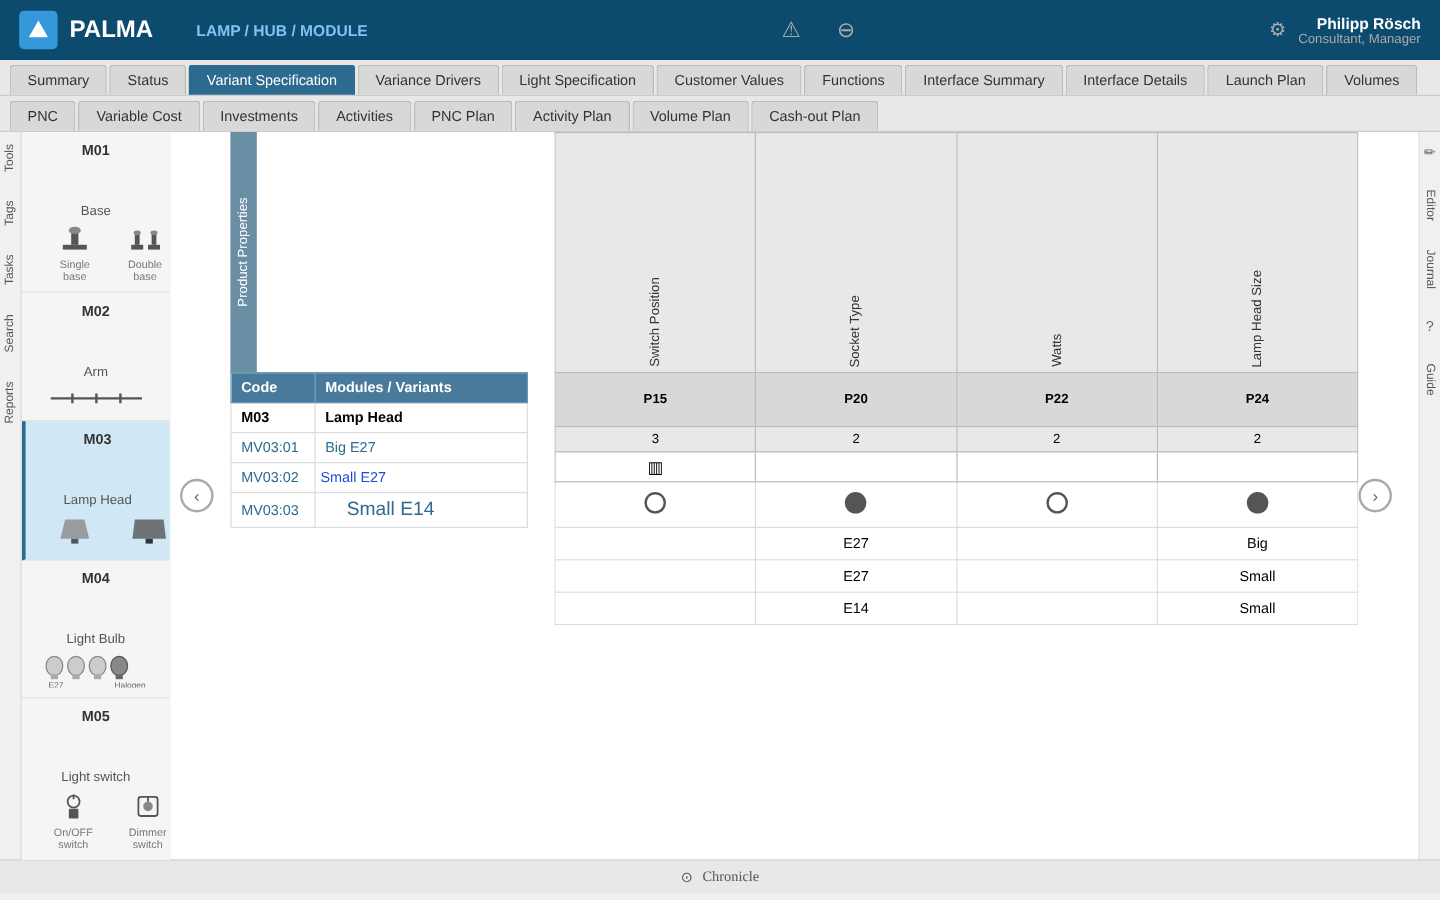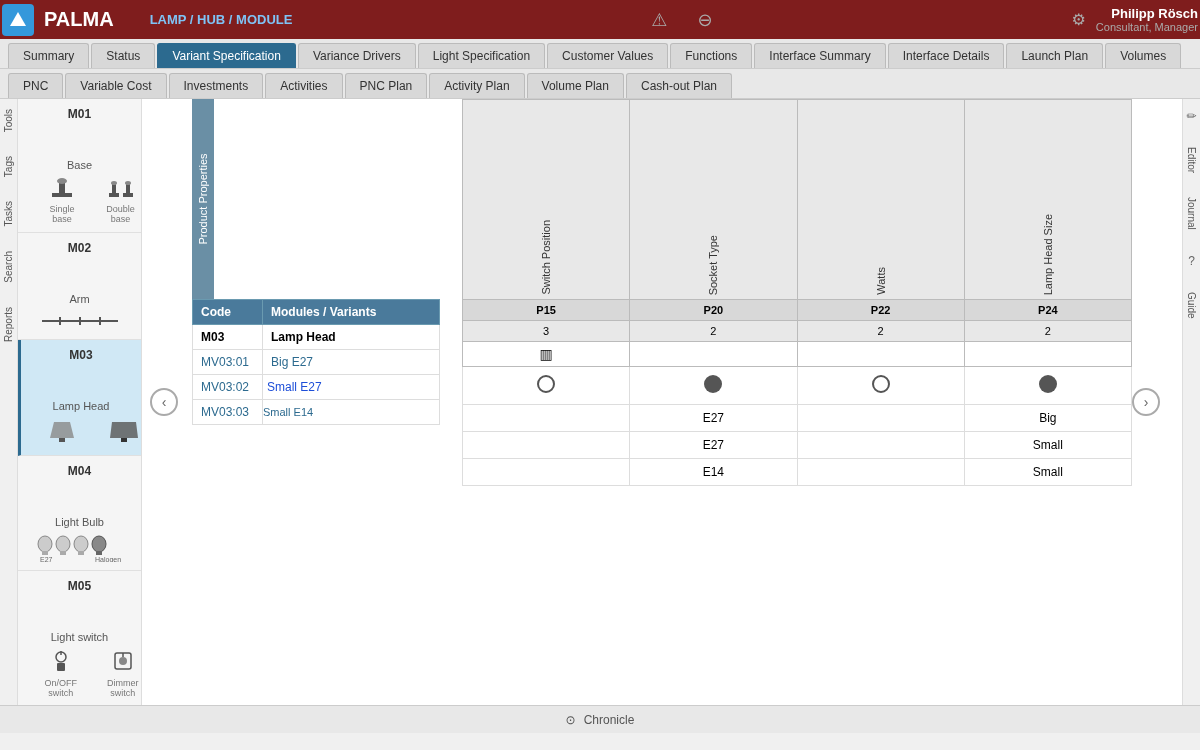--- a/index.html
+++ b/index.html
@@ -1,19 +1,19 @@
 <!DOCTYPE html>
 <html><head>
   <meta charset="utf-8">
   <style>
     * { box-sizing: border-box; margin: 0; padding: 0; }
     body { font-family: Arial, sans-serif; font-size: 12px; background: #f0f0f0; width: 1200px; height: 750px; overflow: hidden; }
 
     
-    .header { background: #7f1d1d; color: white; height: 39px; display: flex; align-items: center; padding: 0 2px; justify-content: space-between; }
+    .header { background: #0c4a6e; color: white; height: 50px; display: flex; align-items: center; padding: 0 16px; justify-content: space-between; }
     .header-logo { display: flex; align-items: center; gap: 10px; font-size: 20px; font-weight: bold; color: white; }
     .header-logo .logo-icon { background: #3498db; width: 32px; height: 32px; border-radius: 4px; display: flex; align-items: center; justify-content: center; font-size: 16px; font-weight: bold; }
     .header-breadcrumb { font-size: 13px; color: #aac; margin-left: 20px; }
     .header-breadcrumb span { color: #7fc3f5; font-weight: bold; }
     .header-center { display: flex; align-items: center; gap: 30px; }
     .header-icon { color: #aaa; font-size: 18px; cursor: pointer; }
     .header-user { display: flex; align-items: center; gap: 10px; }
     .header-user .gear { color: #aaa; font-size: 16px; }
     .header-user .user-info { text-align: right; font-size: 12px; }
     .header-user .user-name { font-weight: bold; font-size: 13px; }
@@ -255,21 +255,21 @@
           <tr>
             <td style="padding:5px 8px;border:1px solid #ddd;font-size:12px;color:#2c6a8f;cursor:pointer;">MV03:01</td>
             <td style="padding:5px 8px;border:1px solid #ddd;font-size:12px;color:#2c6a8f;cursor:pointer;">Big E27</td>
           </tr>
           <tr>
             <td style="padding:5px 8px;border:1px solid #ddd;font-size:12px;color:#2c6a8f;cursor:pointer;">MV03:02</td>
             <td style="padding:5px 4px;border:1px solid #ddd;font-size:12px;color:#1d4ed8;cursor:pointer;">Small E27</td>
           </tr>
           <tr>
             <td style="padding:5px 8px;border:1px solid #ddd;font-size:12px;color:#2c6a8f;cursor:pointer;">MV03:03</td>
-            <td style="padding:5px 0;border:1px solid #ddd;font-size:11px;color:#2c6a8f;cursor:pointer;">Small E14</td>
+            <td style="padding:5px 26px;border:1px solid #ddd;font-size:16px;color:#2c6a8f;cursor:pointer;">Small E14</td>
           </tr>
         </tbody>
           </table>
       </div>
 
       <div style="flex:1;overflow:hidden;">
         <table style="border-collapse:collapse;width:100%;">
 
           <thead>
             <tr>
@@ -291,21 +291,21 @@
               <td style="width:95px;height:200px;border:1px solid #bbb;background:#e8e8e8;vertical-align:bottom;padding:4px;text-align:center;">
                 <div style="display:flex;flex-direction:column;align-items:center;justify-content:flex-end;height:180px;">
                   <span style="writing-mode:vertical-rl;transform:rotate(180deg);font-size:11px;color:#333;">Lamp Head Size</span>
                 </div>
               </td>
             </tr>
             <tr style="background:#d8d8d8;">
               <td style="padding:4px;text-align:center;border:1px solid #bbb;font-size:11px;font-weight:bold;">P15</td>
               <td style="padding:4px;text-align:center;border:1px solid #bbb;font-size:11px;font-weight:bold;">P20</td>
               <td style="padding:4px;text-align:center;border:1px solid #bbb;font-size:11px;font-weight:bold;">P22</td>
-              <td style="padding:4px;text-align:center;border:1px solid #bbb;font-size:11px;font-weight:bold;">P24</td>
+              <td style="padding:16px;text-align:center;border:1px solid #bbb;font-size:11px;font-weight:bold;">P24</td>
             </tr>
             <tr style="background:#e8e8e8;">
               <td style="padding:4px;text-align:center;border:1px solid #bbb;font-size:11px;">3</td>
               <td style="padding:4px;text-align:center;border:1px solid #bbb;font-size:11px;">2</td>
               <td style="padding:4px;text-align:center;border:1px solid #bbb;font-size:11px;">2</td>
               <td style="padding:4px;text-align:center;border:1px solid #bbb;font-size:11px;">2</td>
             </tr>
             <tr>
               <td style="padding:4px;text-align:center;border:1px solid #bbb;"><span style="font-size:14px;">▥</span></td>
               <td style="padding:4px;text-align:center;border:1px solid #bbb;"></td>
@@ -362,14 +362,14 @@
     <span style="writing-mode:vertical-rl;font-size:10px;color:#555;cursor:pointer;">Editor</span>
     <span style="writing-mode:vertical-rl;font-size:10px;color:#555;cursor:pointer;">Journal</span>
     <span style="font-size:12px;color:#666;cursor:pointer;">?</span>
     <span style="writing-mode:vertical-rl;font-size:10px;color:#555;cursor:pointer;">Guide</span>
   </div>
 
 </div>
 
 <div style="height:28px;background:#e8e8e8;border-top:1px solid #ccc;display:flex;align-items:center;justify-content:center;gap:8px;font-size:12px;color:#555;">
   <span>⊙</span>
-  <span style="cursor:pointer;">Chronicle</span>
+  <span style="cursor:pointer;font-family:Liberation Serif, serif;">Chronicle</span>
 </div>
 
 </body></html>

